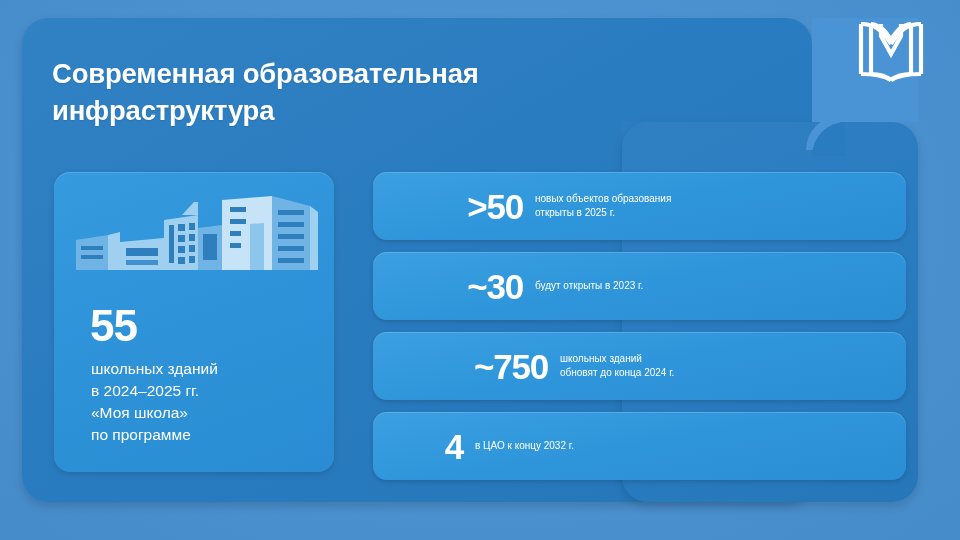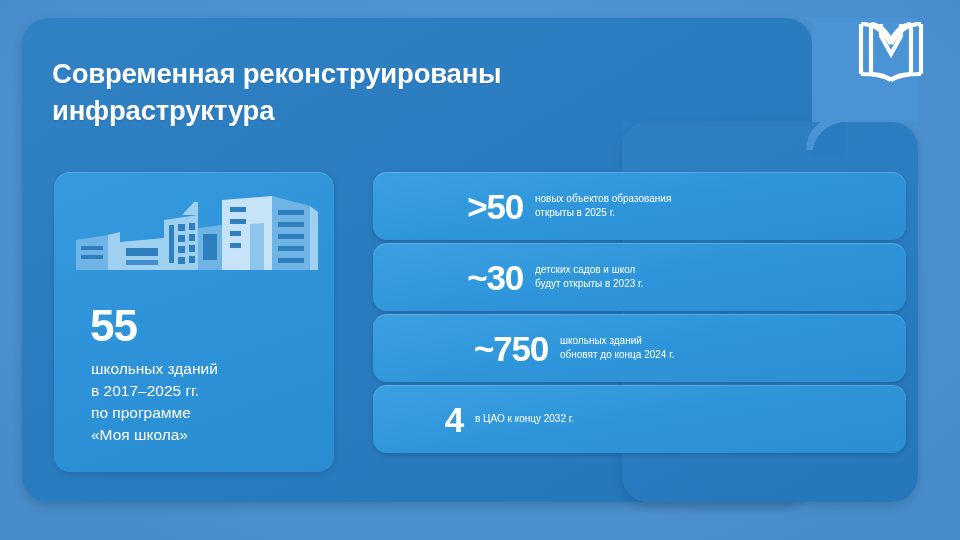--- a/index.html
+++ b/index.html
@@ -175,21 +175,21 @@
     position: absolute;
     left: 373px;
     top: 172px;
     width: 533px;
     z-index: 5;
   }
   .stat-card {
     position: relative;
     width: 533px;
     height: 68px;
-    margin-bottom: 3px;
+    margin-bottom: 12px;
     background: linear-gradient(170deg, #3aa0e2 0%, #2f95da 50%, #2b8ed4 100%);
     border-radius: 14px;
     box-shadow: 0 2px 5px rgba(0,0,0,0.16),
                 inset 0 1px 0 rgba(255,255,255,0.18);
     display: flex;
     align-items: center;
   }
   .stat-card:last-child { margin-bottom: 0; }
 
   .stat-value {
@@ -225,21 +225,21 @@
 
   <div class="panel">
     <div class="panel-main"></div>
     <div class="panel-seam"></div>
     <div class="panel-ext"></div>
     <div class="panel-notch-mask"></div>
     <div class="panel-notch-curve"></div>
   </div>
 
   <h1 class="title">
-    <span>Современная реконструированы</span>
+    <span>Современная образовательная</span>
     <span>инфраструктура</span>
   </h1>
 
   <div class="brand-logo">
     <svg viewBox="0 0 76 72" xmlns="http://www.w3.org/2000/svg">
       <g fill="none" stroke="#ffffff" stroke-width="4.2" stroke-linejoin="miter" stroke-linecap="butt">
 
         <path d="M8 10 L8 60"></path>
 
         <path d="M18 10 L18 60"></path>
@@ -309,40 +309,39 @@
         <rect x="206" y="64" width="26" height="5" fill="#2f7fbe"></rect>
 
         <polygon points="238,12 246,18 246,76 238,76" fill="#9fd0f0"></polygon>
       </svg>
     </div>
 
     <div class="hero-number">55</div>
 
     <div class="hero-caption">
       <span>школьных зданий</span>
-      <span>в 2017–2025 гг.</span>
+      <span>в 2024–2025 гг.</span>
+      <span>«Моя школа»</span>
       <span>по программе</span>
-      <span>«Моя школа»</span>
     </div>
   </div>
 
   <div class="stat-list">
 
     <div class="stat-card" data-idx="0">
       <div class="stat-value">&gt;50</div>
       <div class="stat-text">
         <span>новых объектов образования</span>
         <span>открыты в 2025 г.</span>
       </div>
     </div>
 
     <div class="stat-card" data-idx="1">
       <div class="stat-value">~30</div>
       <div class="stat-text">
-        <span>детских садов и школ</span>
         <span>будут открыты в 2023 г.</span>
       </div>
     </div>
 
     <div class="stat-card" data-idx="2">
       <div class="stat-value">~750</div>
       <div class="stat-text">
         <span>школьных зданий</span>
         <span>обновят до конца 2024 г.</span>
       </div>

